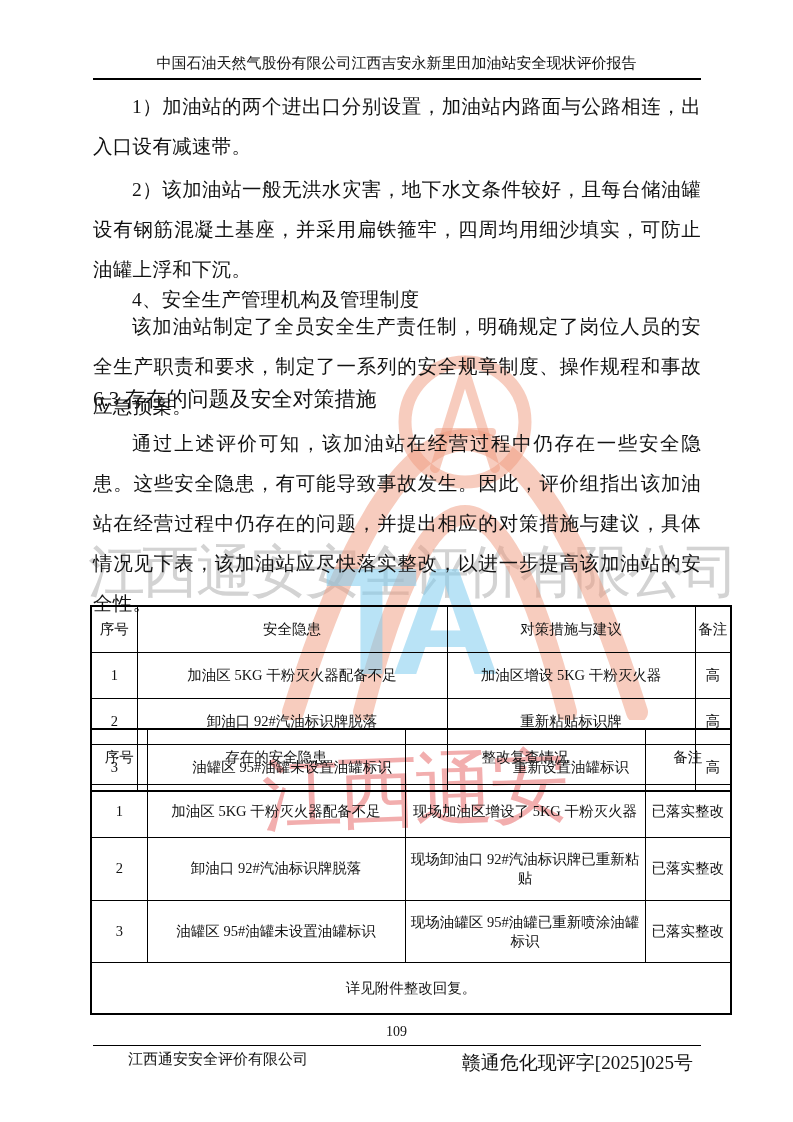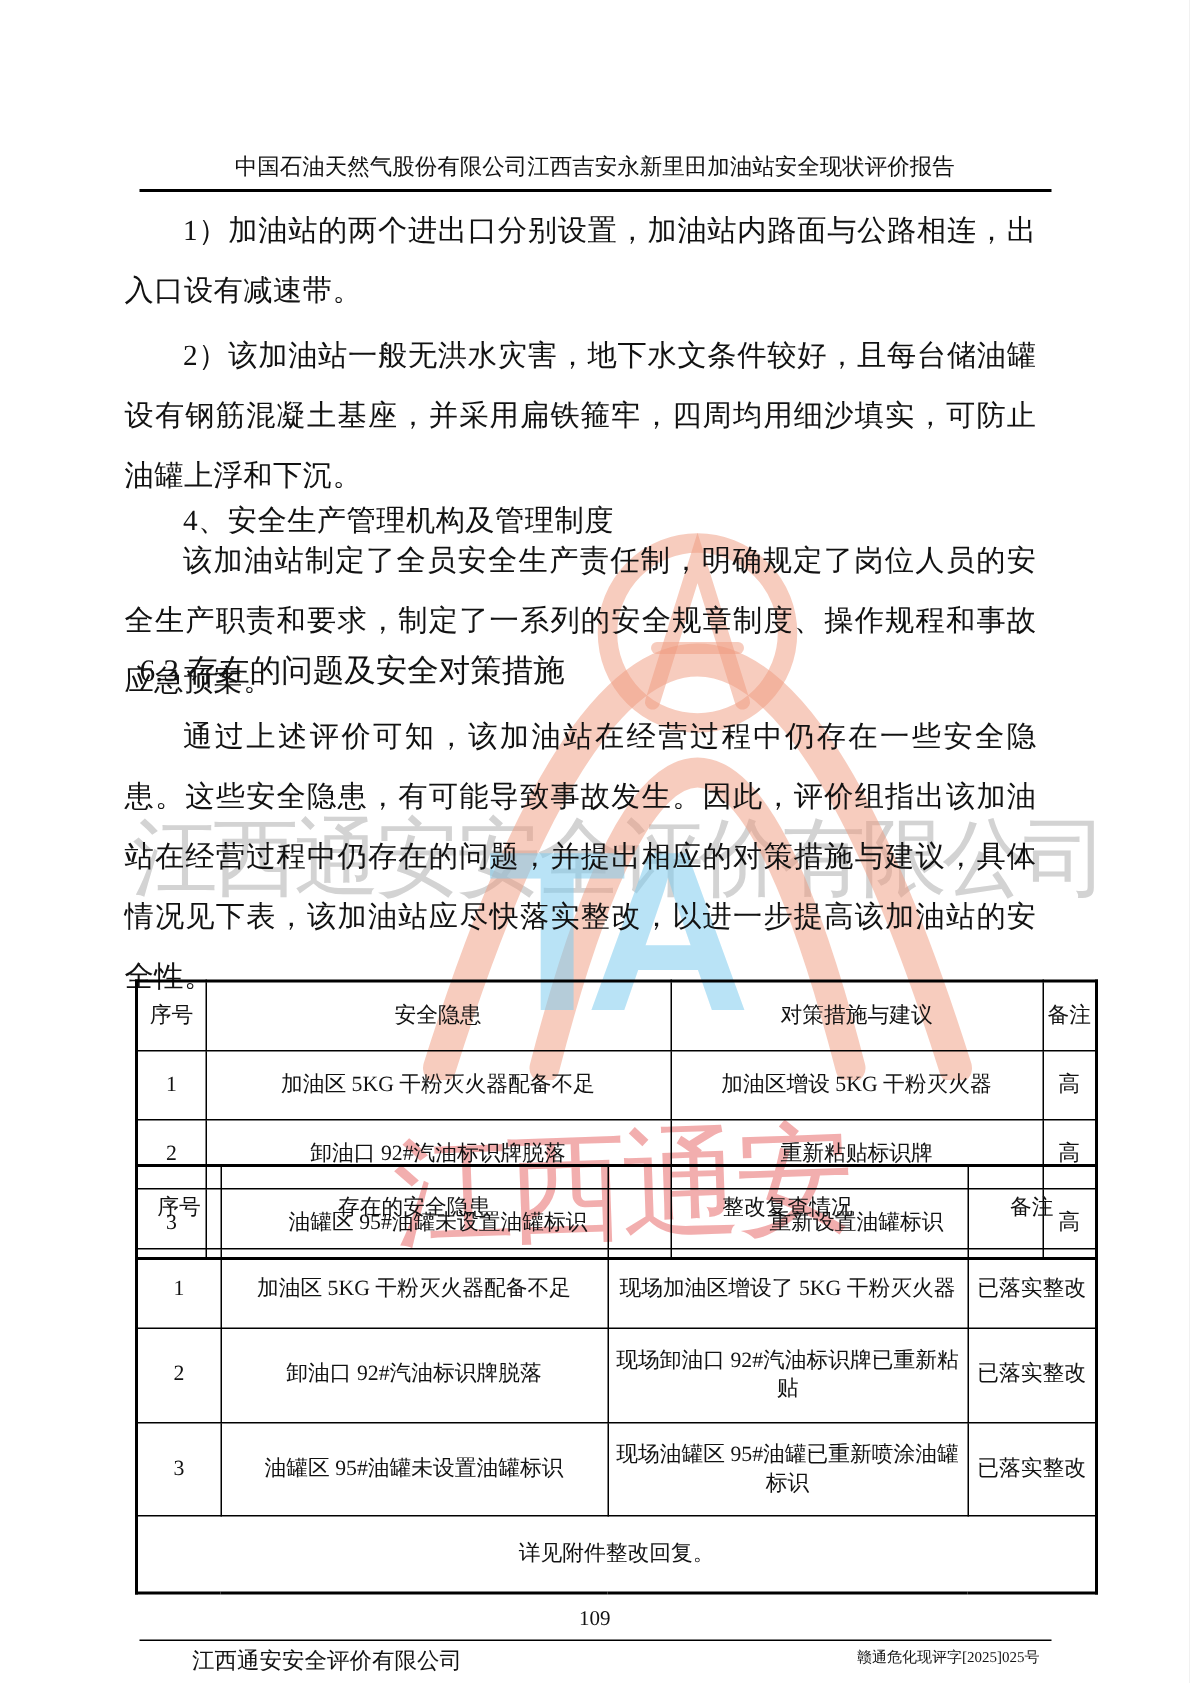--- a/index.html
+++ b/index.html
@@ -20,28 +20,28 @@
     left:325px; top:545px; font-size:152px; line-height:1; font-weight:bold;
     color:rgba(128,204,238,0.55); font-family:"Liberation Sans",sans-serif;
     letter-spacing:-16px;
   }
   .wm-pink {
     left:262px; top:738px; font-size:80px; letter-spacing:-4px;
     color:rgba(232,108,108,0.55); transform:rotate(-2deg);
     font-family:"Liberation Sans",sans-serif;
   }
   
-  .layer-content { position:absolute; inset:0; z-index:1;margin-top:48px; }
+  .layer-content { position:absolute; inset:0; z-index:1; }
   .header-title {
     position:absolute; top:54px; left:0; width:100%; text-align:center;
     font-size:15px; font-family:"Liberation Sans","DejaVu Sans",sans-serif;
   }
   .header-rule { position:absolute; top:78px; left:93px; width:608px; border-top:2px solid #000; }
   .para {
-    position:absolute; left:83px; width:608px; margin:0;
+    position:absolute; left:93px; width:608px; margin:0;
     font-size:19.5px; line-height:40px; text-indent:2em; text-align:justify;
     letter-spacing:0.3px;
   }
   .sec-heading {
     position:absolute; left:93px; width:608px; margin:0;
     font-size:21px; font-weight:normal; line-height:26px;
   }
   .table-caption {
     position:absolute; left:93px; width:608px; text-align:center; font-size:18px;
   }
@@ -59,21 +59,21 @@
   .t2 .r1 td { height:28px; }
   .t2 .r2 td, .t2 .r3 td { height:37px; }
   .t2 .rnote td { height:26px;text-align:center; }
   .t1 { top:605px; }
   .t2 { top:728px; }
   .pagenum {
     position:absolute; top:1024px; left:0; width:100%; text-align:center; font-size:14px;
   }
   .footer-rule { position:absolute; top:1045px; left:93px; width:608px; border-top:1.5px solid #000; }
   .footer-left  { position:absolute; top:1050px; left:128px; font-size:15px; }
-  .footer-right { position:absolute; top:1050px; right:100px; font-size:10px; }
+  .footer-right { position:absolute; top:1050px; right:100px; font-size:19px; }
 </style>
 </head>
 <body>
 
 <div class="page">
 
   <div class="layer-wm">
     <div class="wm wm-gray">江西通安安全评价有限公司</div>
     <svg class="wm wm-logo" width="405" height="380" viewBox="0 0 405 380">
       <g stroke="#f09a7d" stroke-opacity="0.5" fill="none" stroke-linecap="round">

